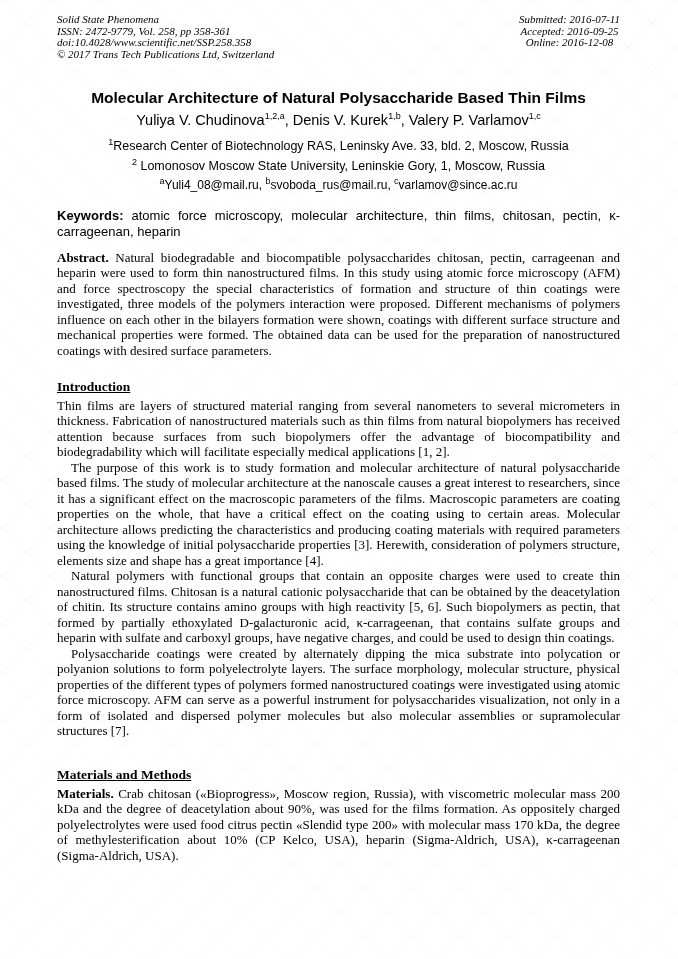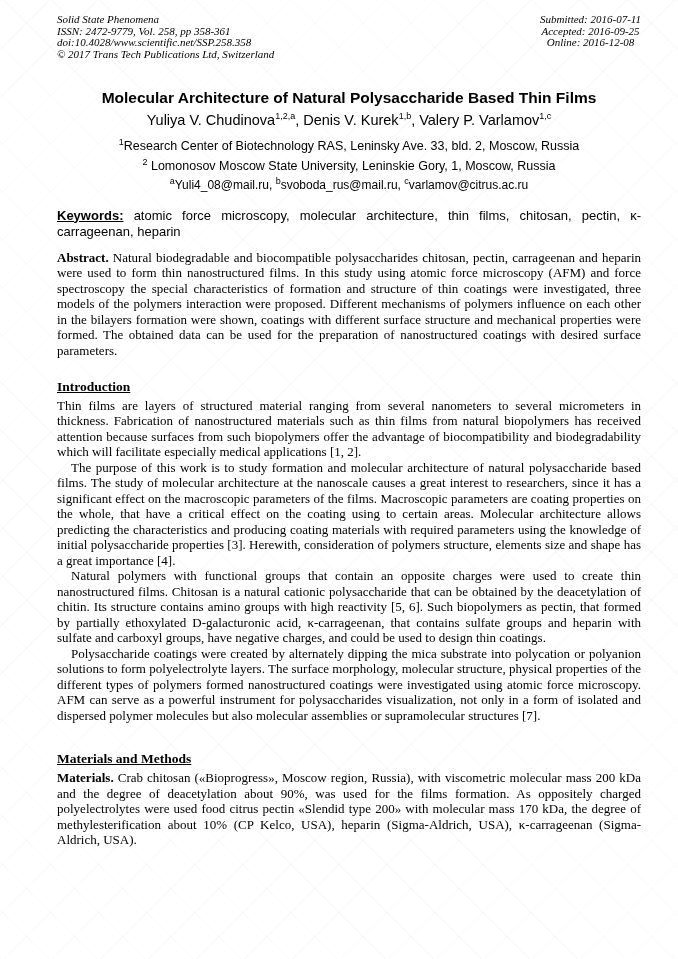--- a/index.html
+++ b/index.html
@@ -11,21 +11,21 @@
       repeating-linear-gradient(45deg, rgba(130,130,150,0.045) 0 1px, transparent 1px 34px),
       repeating-linear-gradient(-45deg, rgba(130,130,150,0.045) 0 1px, transparent 1px 34px);
     color: #000;
     font-family: "Liberation Serif", serif;
     overflow: hidden;
   }
   .page {
     box-sizing: border-box;
     width: 678px;
     height: 959px;
-    padding: 14px 37px 0 57px;
+    padding: 14px 58px 0 57px;
   }
 
   
   .jheader {
     display: flex;
     justify-content: space-between;
     font-style: italic;
     font-size: 11px;
     line-height: 11.5px;
     font-family: "Liberation Serif", serif;
@@ -62,21 +62,21 @@
   .emails { font-size: 12px; }
 
   
   .keywords {
     margin-top: 12px;
     font-family: "Liberation Sans", sans-serif;
     font-size: 13px;
     line-height: 16.5px;
     text-align: justify;
   }
-  .keywords .lbl { font-weight: bold; text-decoration: underline; }
+  .keywords .lbl { font-weight: bold; }
 
   
   .abstract {
     margin-top: 9px;
     font-size: 13px;
     line-height: 15.6px;
     text-align: justify;
   }
   .lead { font-weight: bold; }
 
@@ -120,21 +120,21 @@
   <div class="title">Molecular Architecture of Natural Polysaccharide Based Thin Films</div>
 
   <div class="authors">
     <span>Yuliya V. Chudinova</span><sup>1,2,a</sup><span>, Denis V. Kurek</span><sup>1,b</sup><span>, Valery P. Varlamov</span><sup>1,c</sup>
   </div>
 
   <div class="affil-block">
     <div class="affil"><sup>1</sup><span>Research Center of Biotechnology RAS, Leninsky Ave. 33, bld. 2, Moscow, Russia</span></div>
     <div class="affil"><sup>2</sup><span> Lomonosov Moscow State University, Leninskie Gory, 1, Moscow, Russia</span></div>
     <div class="emails">
-      <sup>a</sup><span>Yuli4_08@mail.ru, </span><sup>b</sup><span>svoboda_rus@mail.ru, </span><sup>c</sup><span>varlamov@citrus.ac.ru</span>
+      <sup>a</sup><span>Yuli4_08@mail.ru, </span><sup>b</sup><span>svoboda_rus@mail.ru, </span><sup>c</sup><span>varlamov@since.ac.ru</span>
     </div>
   </div>
 
   <div class="keywords">
     <span class="lbl">Keywords:</span><span> atomic force microscopy, molecular architecture, thin films, chitosan, pectin, κ-carrageenan, heparin</span>
   </div>
 
   <div class="abstract">
     <span class="lead">Abstract.</span><span> Natural biodegradable and biocompatible polysaccharides chitosan, pectin, carrageenan and heparin were used to form thin nanostructured films. In this study using atomic force microscopy (AFM) and force spectroscopy the special characteristics of formation and structure of thin coatings were investigated, three models of the polymers interaction were proposed. Different mechanisms of polymers influence on each other in the bilayers formation were shown, coatings with different surface structure and mechanical properties were formed. The obtained data can be used for the preparation of nanostructured coatings with desired surface parameters.</span>
   </div>

